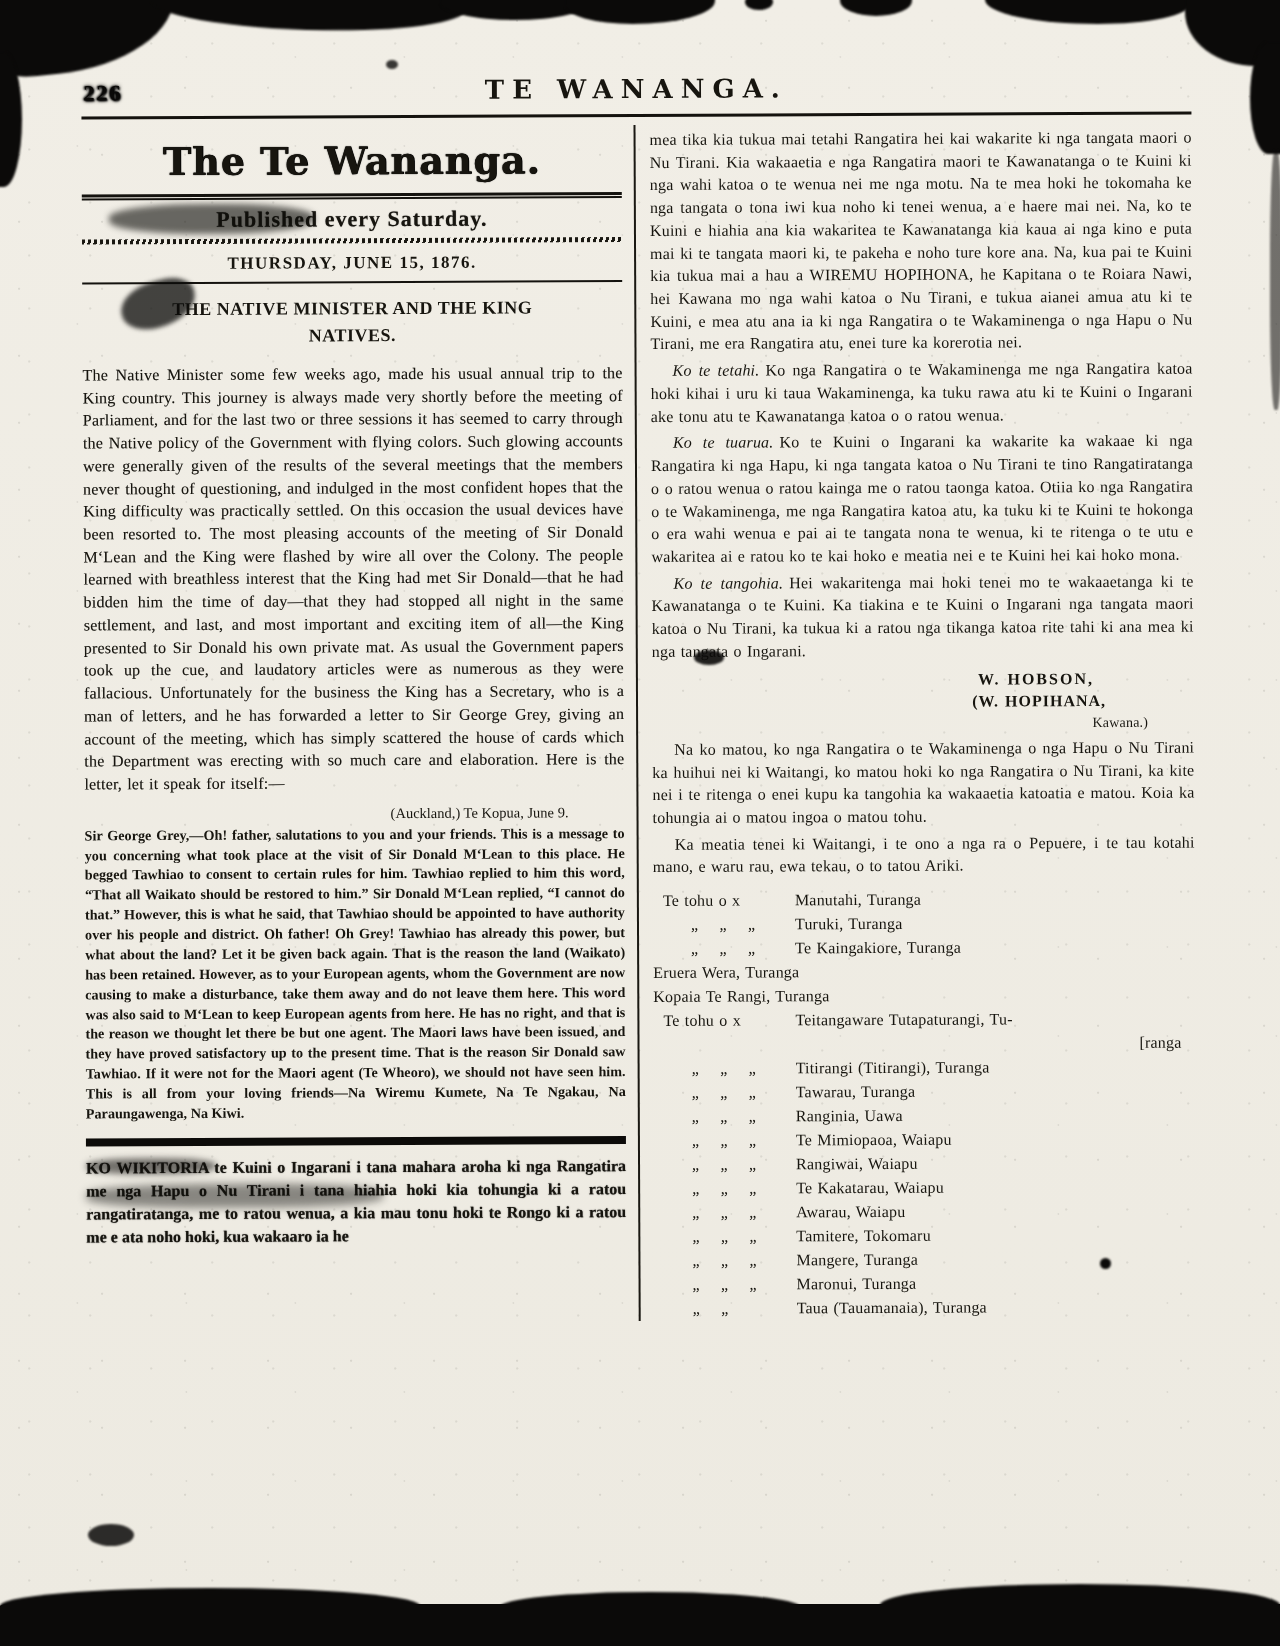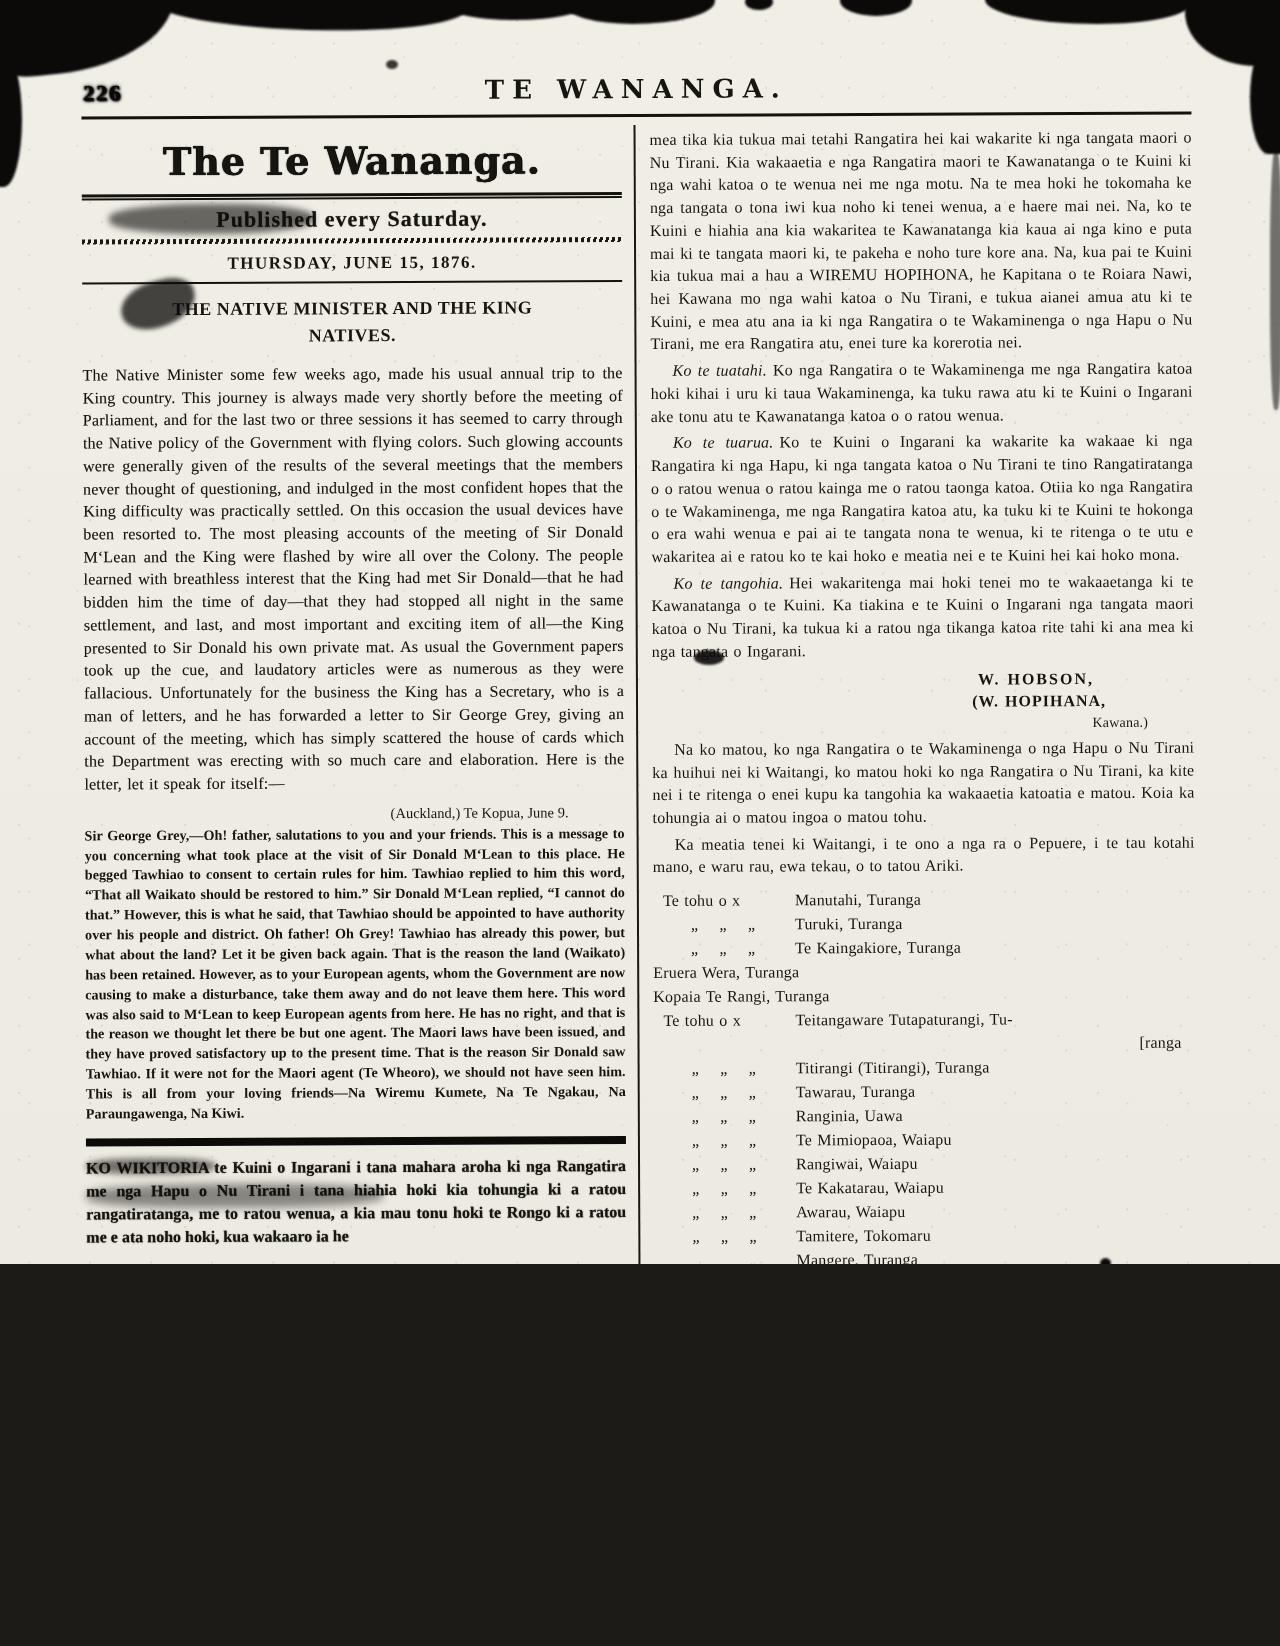--- a/index.html
+++ b/index.html
@@ -1,19 +1,19 @@
 <!DOCTYPE html>
 <html><head>
 <meta charset="utf-8">
 <style>
   * { margin:0; padding:0; box-sizing:border-box; }
   html, body { background:#1c1b18; }
   .page {
     position:relative;
-    width:1280px; height:1264px;
+    width:1280px; height:1646px;
     margin:0 auto;
     overflow:hidden;
     color:#17150f;
     font-family:"Liberation Serif", serif;
     background-image:
       radial-gradient(circle at 23% 31%, rgba(25,22,16,.10) .6px, transparent 1.5px),
       radial-gradient(circle at 71% 64%, rgba(25,22,16,.08) .5px, transparent 1.3px),
       radial-gradient(circle at 48% 82%, rgba(25,22,16,.09) .6px, transparent 1.6px),
       linear-gradient(#f1eee6, #edeae1);
     background-size:83px 67px, 109px 89px, 61px 53px, auto;
@@ -134,21 +134,21 @@
         <div class="rule-heavy"></div>
         <p class="treaty-notice">KO WIKITORIA te Kuini o Ingarani i tana mahara aroha ki nga Rangatira me nga Hapu o Nu Tirani i tana hiahia hoki kia tohungia ki a ratou rangatiratanga, me to ratou wenua, a kia mau tonu hoki te Rongo ki a ratou me e ata noho hoki, kua wakaaro ia he</p>
       </div>
 
       <div class="col-divider"></div>
 
       <div class="col-right">
         <p class="para">mea tika kia tukua mai tetahi Rangatira hei kai wakarite ki nga tangata maori o Nu Tirani. Kia wakaaetia e nga Rangatira maori te Kawanatanga o te Kuini ki nga wahi katoa o te wenua nei me nga motu. Na te mea hoki he tokomaha ke nga tangata o tona iwi kua noho ki tenei wenua, a e haere mai nei. Na, ko te Kuini e hiahia ana kia wakaritea te Kawanatanga kia kaua ai nga kino e puta mai ki te tangata maori ki, te pakeha e noho ture kore ana. Na, kua pai te Kuini kia tukua mai a hau a WIREMU HOPIHONA, he Kapitana o te Roiara Nawi, hei Kawana mo nga wahi katoa o Nu Tirani, e tukua aianei amua atu ki te Kuini, e mea atu ana ia ki nga Rangatira o te Wakaminenga o nga Hapu o Nu Tirani, me era Rangatira atu, enei ture ka korerotia nei.</p>
 
         <p class="para indent">
-          <span class="lead">Ko te tuatahi.</span><span>Ko nga Rangatira o te Wakaminenga me nga Rangatira katoa hoki kihai i uru ki taua Wakaminenga, ka tuku rawa atu ki te Kuini o Ingarani ake tonu atu te Kawanatanga katoa o o ratou wenua.</span>
+          <span class="lead">Ko te tetahi.</span><span>Ko nga Rangatira o te Wakaminenga me nga Rangatira katoa hoki kihai i uru ki taua Wakaminenga, ka tuku rawa atu ki te Kuini o Ingarani ake tonu atu te Kawanatanga katoa o o ratou wenua.</span>
         </p>
 
         <p class="para indent">
           <span class="lead">Ko te tuarua.</span><span>Ko te Kuini o Ingarani ka wakarite ka wakaae ki nga Rangatira ki nga Hapu, ki nga tangata katoa o Nu Tirani te tino Rangatiratanga o o ratou wenua o ratou kainga me o ratou taonga katoa. Otiia ko nga Rangatira o te Wakaminenga, me nga Rangatira katoa atu, ka tuku ki te Kuini te hokonga o era wahi wenua e pai ai te tangata nona te wenua, ki te ritenga o te utu e wakaritea ai e ratou ko te kai hoko e meatia nei e te Kuini hei kai hoko mona.</span>
         </p>
 
         <p class="para indent">
           <span class="lead">Ko te tangohia.</span><span>Hei wakaritenga mai hoki tenei mo te wakaaetanga ki te Kawanatanga o te Kuini. Ka tiakina e te Kuini o Ingarani nga tangata maori katoa o Nu Tirani, ka tukua ki a ratou nga tikanga katoa rite tahi ki ana mea ki nga tangata o Ingarani.</span>
         </p>
 

